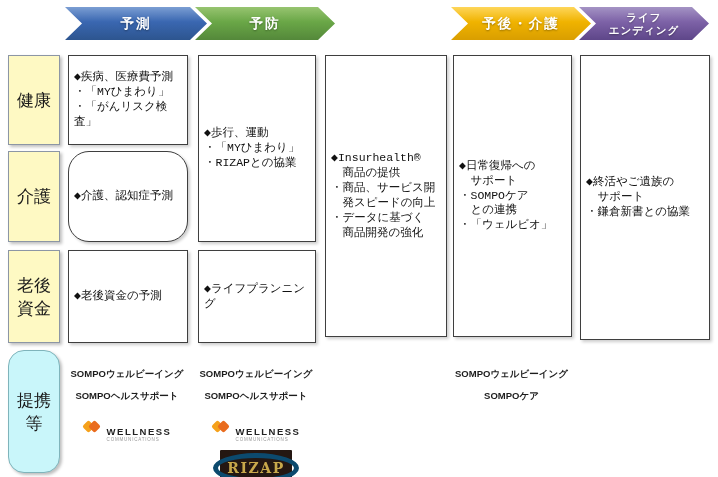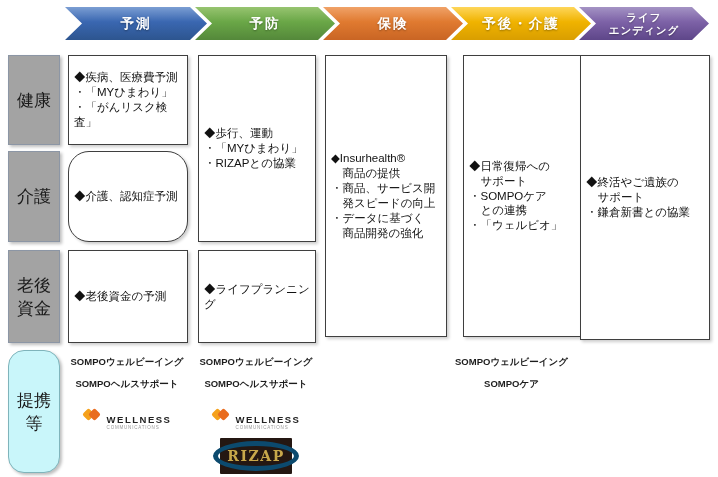--- a/index.html
+++ b/index.html
@@ -30,60 +30,60 @@
   .a4{left:576px;width:136px;}
   .a0 .arrow-fill{background:linear-gradient(180deg,#7b9ed3 0%,#3a67b1 45%,#2d558f 100%);}
   .a1 .arrow-fill{background:linear-gradient(180deg,#97c470 0%,#6aa747 45%,#54883a 100%);}
   .a2 .arrow-fill{background:linear-gradient(180deg,#f0a268 0%,#e07a30 45%,#c96524 100%);}
   .a3 .arrow-fill{background:linear-gradient(180deg,#fed65a 0%,#f0b300 45%,#d99e00 100%);}
   .a4 .arrow-fill{background:linear-gradient(180deg,#a493c4 0%,#7d62a7 45%,#5e4689 100%);}
   .a4 .arrow-label{font-size:10.5px;letter-spacing:1px;}
   
   .rowlabel{
     position:absolute;left:8px;width:50px;
-    background:#a3a3a3;border:1px solid #8c96a5;
+    background:#fef9c3;border:1px solid #8c96a5;
     box-shadow:2px 2px 3px rgba(0,0,0,0.25);
     display:flex;align-items:center;justify-content:center;
     font-family:"DejaVu Serif","Liberation Serif",serif;
     font-size:17px;color:#1a1a1a;white-space:pre-line;text-align:center;line-height:1.3;
   }
   .r0{top:55px;height:88px;}
   .r1{top:151px;height:89px;text-align:center;}
   .r2{top:250px;height:91px;}
   .r3{top:350px;height:121px;background:#c9f6fa;border-color:#7fb4bb;border-radius:16px;}
   
   .cell{
     position:absolute;background:#ffffff;border:1.5px solid #3f3f3f;
     box-shadow:2px 2px 3px rgba(0,0,0,0.2);
     display:flex;flex-direction:column;justify-content:center;
   }
   .cell-text{
-    font-family:Liberation Sans, sans-serif;
+    font-family:Liberation Mono, monospace;
     font-size:11.5px;line-height:1.3;color:#111;
     white-space:pre-line;padding:2px 2px 2px 5px;
   }
   .c1a{left:68px;top:55px;width:118px;height:88px;}
   .c1b{left:68px;top:151px;width:118px;height:89px;border-radius:21px;}
   .c1c{left:68px;top:250px;width:118px;height:91px;}
   .c2a{left:198px;top:55px;width:116px;height:185px;}
   .c2b{left:198px;top:250px;width:116px;height:91px;justify-content:center;}
   .c3 {left:325px;top:55px;width:120px;height:280px;}
-  .c4 {left:453px;top:55px;width:117px;height:280px;margin-left:10px;}
+  .c4 {left:453px;top:55px;width:117px;height:280px;}
   .c5 {left:580px;top:55px;width:128px;height:283px;}
   
   .pcol{position:absolute;top:348px;display:flex;flex-direction:column;align-items:center;}
   .p1{left:68px;width:118px;}
   .p2{left:198px;width:116px;}
   .p4{left:453px;width:117px;}
   .p5{left:580px;width:128px;}
   .ptext{
     font-weight:bold;font-size:9.5px;color:#1c1c1c;white-space:nowrap;
     margin-top:9px;letter-spacing:0;
   }
-  .ptext.first{margin-top:8px;}
+  .ptext.first{margin-top:20px;}
   
   .wellness{display:flex;align-items:center;margin-top:8px;}
   .wellness-icon{position:relative;width:20px;height:13px;margin-right:4px;}
   .wellness-icon .d1,.wellness-icon .d2{position:absolute;width:9px;height:9px;top:2px;transform:rotate(45deg);border-radius:2px;}
   .wellness-icon .d1{left:1px;background:#f5a11b;}
   .wellness-icon .d2{left:7px;background:#e96c1e;}
   .wellness-words{display:flex;flex-direction:column;align-items:flex-start;}
   .wellness-name{font-weight:bold;font-size:9.5px;letter-spacing:1.5px;color:#222;line-height:1;margin-top:16px;}
   .wellness-sub{font-size:4.5px;letter-spacing:0.8px;color:#999;line-height:1;margin-top:1.5px;}
   
@@ -108,24 +108,20 @@
 
 <div class="canvas">
 
   <div class="arrow a0">
     <div class="arrow-fill"></div>
     <div class="arrow-label">予測</div>
   </div>
   <div class="arrow a1">
     <div class="arrow-fill"></div>
     <div class="arrow-label">予防</div>
-  </div>
-  <div class="arrow a2">
-    <div class="arrow-fill"></div>
-    <div class="arrow-label">保険</div>
   </div>
   <div class="arrow a3">
     <div class="arrow-fill"></div>
     <div class="arrow-label">予後・介護</div>
   </div>
   <div class="arrow a4">
     <div class="arrow-fill"></div>
     <div class="arrow-label">ライフ
 エンディング</div>
   </div>

